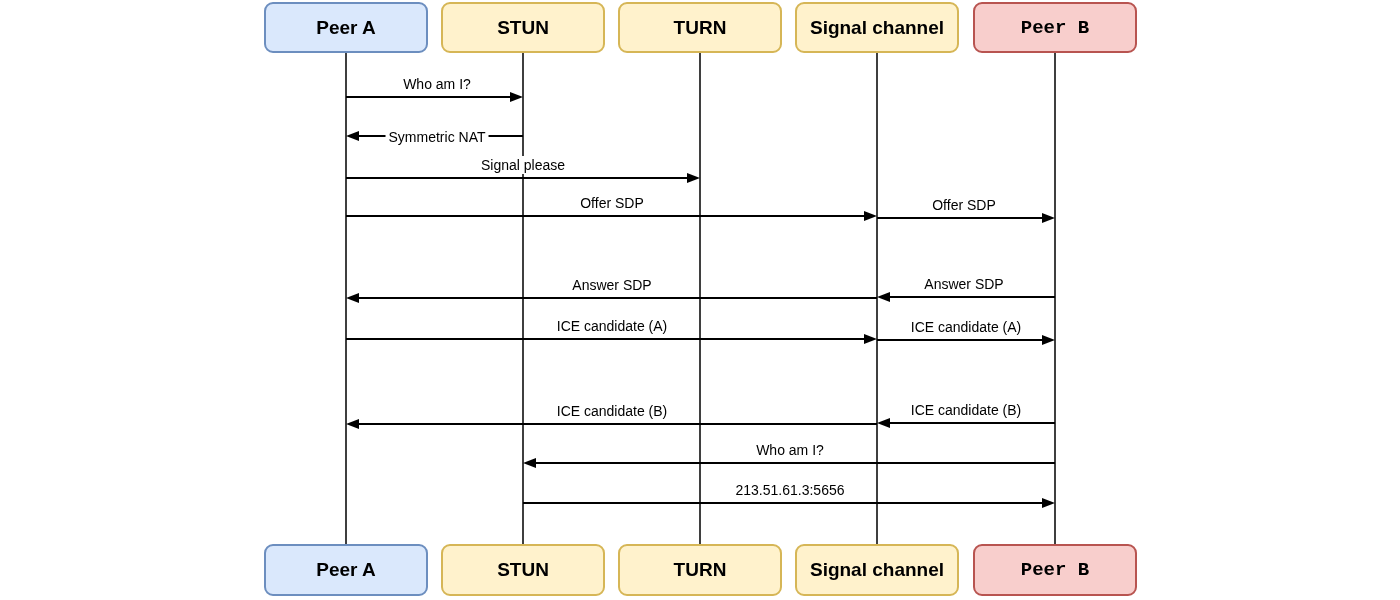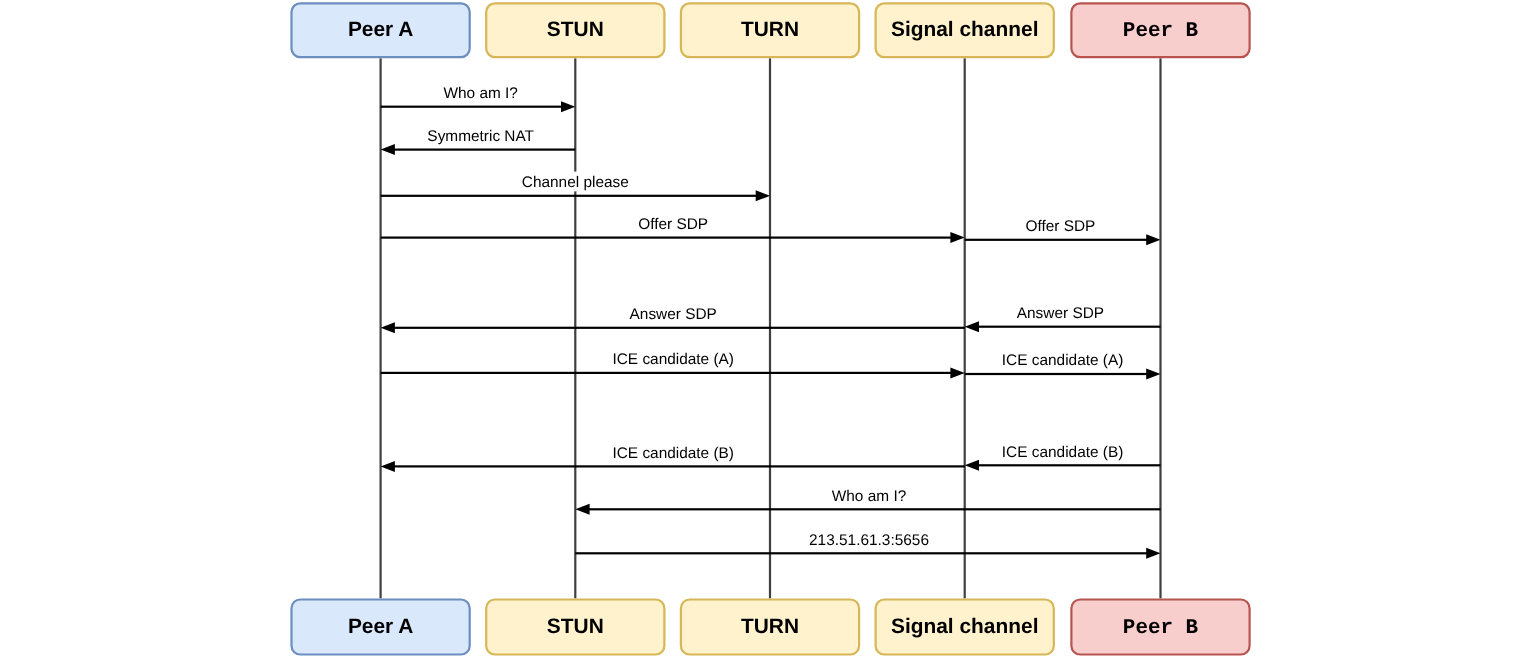--- a/index.html
+++ b/index.html
@@ -112,27 +112,27 @@
       <span>Peer B</span>
     </div>
 
   <div>
     <div class="msg-label" style="left:437px; top:75px;">Who am I?</div>
     <div class="msg-line" style="left:346px; top:96px; width:166px;"></div>
     <div class="msg-head right" style="left:510px; top:92px;"></div>
   </div>
 
   <div>
-    <div class="msg-label" style="left:437px; top:114px;">Symmetric NAT</div>
+    <div class="msg-label" style="left:437px; top:128px;">Symmetric NAT</div>
     <div class="msg-line" style="left:357px; top:135px; width:166px;"></div>
     <div class="msg-head left" style="left:346px; top:131px;"></div>
   </div>
 
   <div>
-    <div class="msg-label" style="left:523px; top:156px;">Channel please</div>
+    <div class="msg-label" style="left:523px; top:156px;">Signal please</div>
     <div class="msg-line" style="left:346px; top:177px; width:343px;"></div>
     <div class="msg-head right" style="left:687px; top:173px;"></div>
   </div>
 
   <div>
     <div class="msg-label" style="left:612px; top:194px;">Offer SDP</div>
     <div class="msg-line" style="left:346px; top:215px; width:520px;"></div>
     <div class="msg-head right" style="left:864px; top:211px;"></div>
   </div>
 

